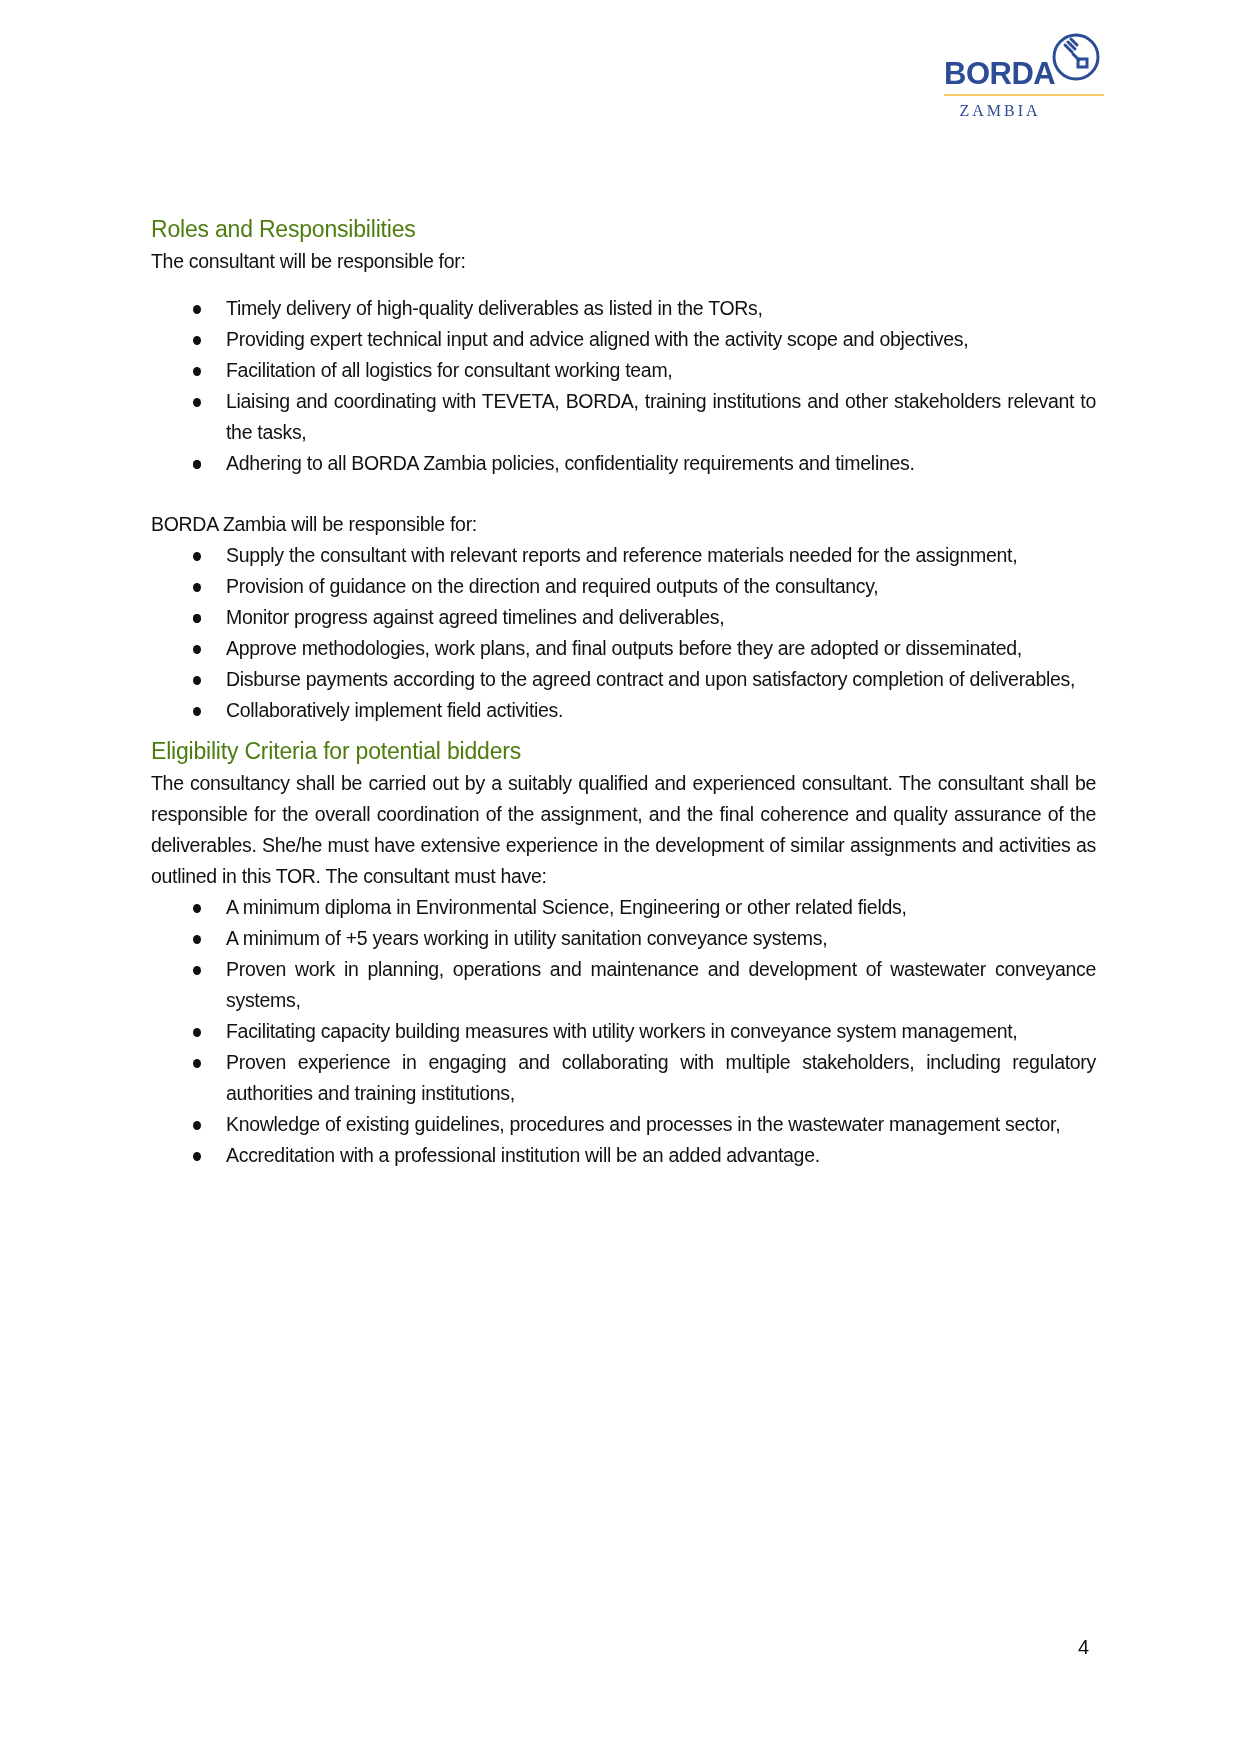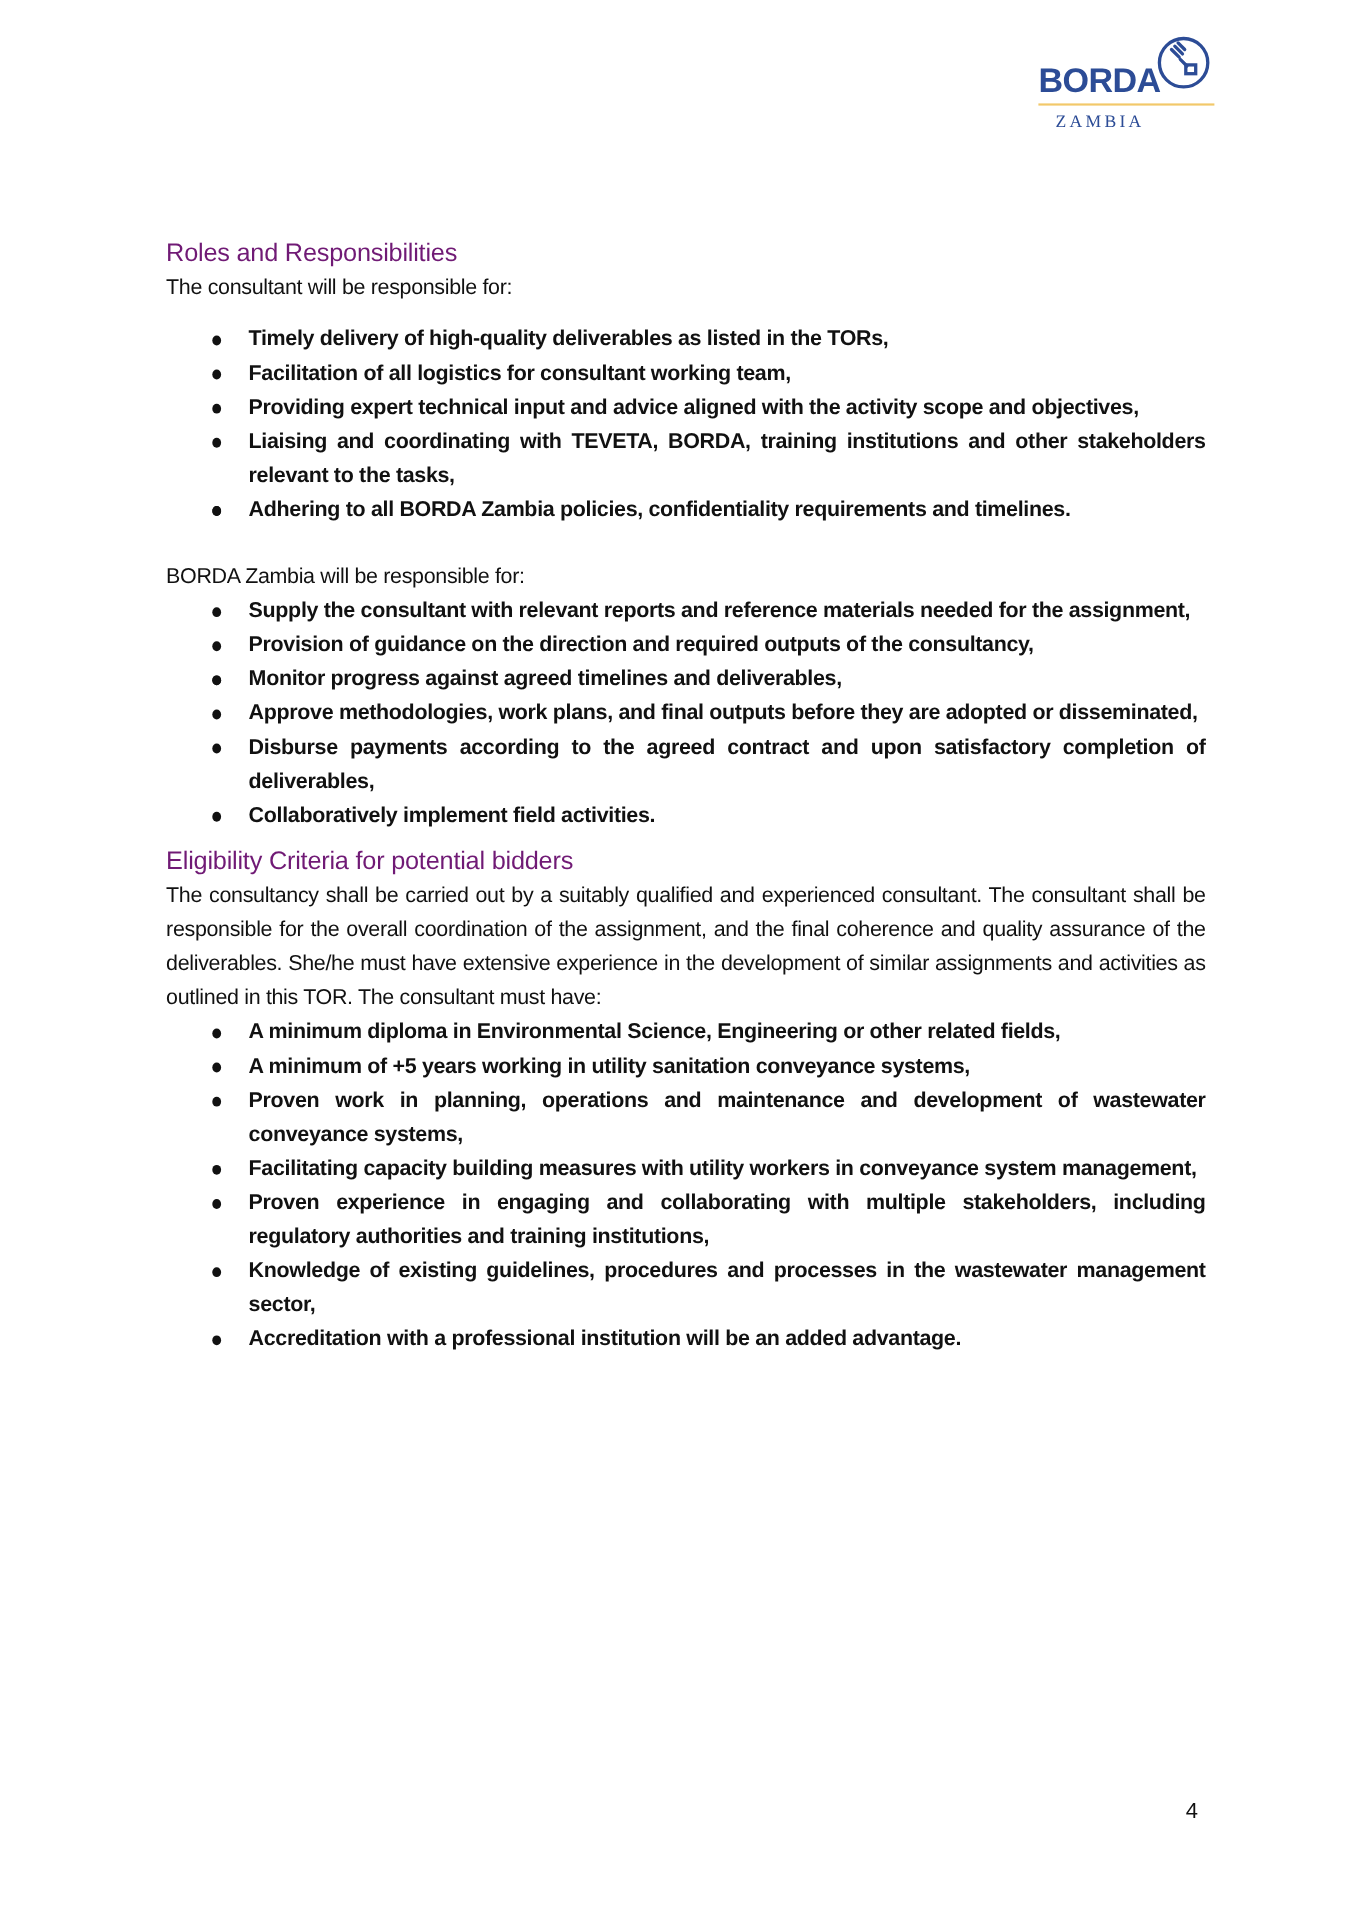--- a/index.html
+++ b/index.html
@@ -21,27 +21,27 @@
       position: absolute; left: 0; top: 62px; width: 160px; height: 2px; background: #f2c86a;
     }
     .logo-sub {
       position: absolute; left: 0; top: 70px; width: 112px; text-align: center;
       font-family: "Liberation Serif", serif; font-size: 16px; letter-spacing: 3px; color: #2c4c96;
     }
 
     .content { position: absolute; left: 151px; top: 212px; width: 945px; }
     .heading {
       font-family: "Liberation Sans", sans-serif; font-weight: normal;
-      font-size: 23px; color: #701a75; margin: 0; line-height: 34px; letter-spacing: -0.2px;
+      font-size: 23px; color: #4d7c0f; margin: 0; line-height: 34px; letter-spacing: -0.2px;
     }
     .para {
       font-size: 19.5px; line-height: 31px; margin: 0; text-align: justify; letter-spacing: -0.3px;
     }
     ul.bullets {
-      list-style: none; margin: 0; padding: 0; font-weight: bold;
+      list-style: none; margin: 0; padding: 0;
     }
     ul.bullets li {
       position: relative; padding-left: 75px; font-size: 19.5px; line-height: 31px;
       text-align: justify; letter-spacing: -0.3px;
     }
     ul.bullets li .dot {
       position: absolute; left: 42px; top: 12px; width: 8px; height: 9px; border-radius: 50%; background: #111;
     }
     .gap-sm { height: 16px; }
     .gap-md { height: 30px; }
@@ -68,22 +68,22 @@
   <div class="logo-rule"></div>
   <div class="logo-sub">ZAMBIA</div>
 </div>
 
 <div class="content">
   <h2 class="heading">Roles and Responsibilities</h2>
   <p class="para">The consultant will be responsible for:</p>
   <div class="gap-sm"></div>
   <ul class="bullets">
     <li><span class="dot"></span><span>Timely delivery of high-quality deliverables as listed in the TORs,</span></li>
+    <li><span class="dot"></span><span>Providing expert technical input and advice aligned with the activity scope and objectives,</span></li>
     <li><span class="dot"></span><span>Facilitation of all logistics for consultant working team,</span></li>
-    <li><span class="dot"></span><span>Providing expert technical input and advice aligned with the activity scope and objectives,</span></li>
     <li><span class="dot"></span><span>Liaising and coordinating with TEVETA, BORDA, training institutions and other stakeholders relevant to the tasks,</span></li>
     <li><span class="dot"></span></li>
     <li><span class="dot"></span><span>Adhering to all BORDA Zambia policies, confidentiality requirements and timelines.</span></li>
   </ul>
   <div class="gap-md"></div>
   <p class="para">BORDA Zambia will be responsible for:</p>
   <ul class="bullets">
     <li><span class="dot"></span><span>Supply the consultant with relevant reports and reference materials needed for the assignment,</span></li>
     <li><span class="dot"></span><span>Provision of guidance on the direction and required outputs of the consultancy,</span></li>
     <li><span class="dot"></span></li>

